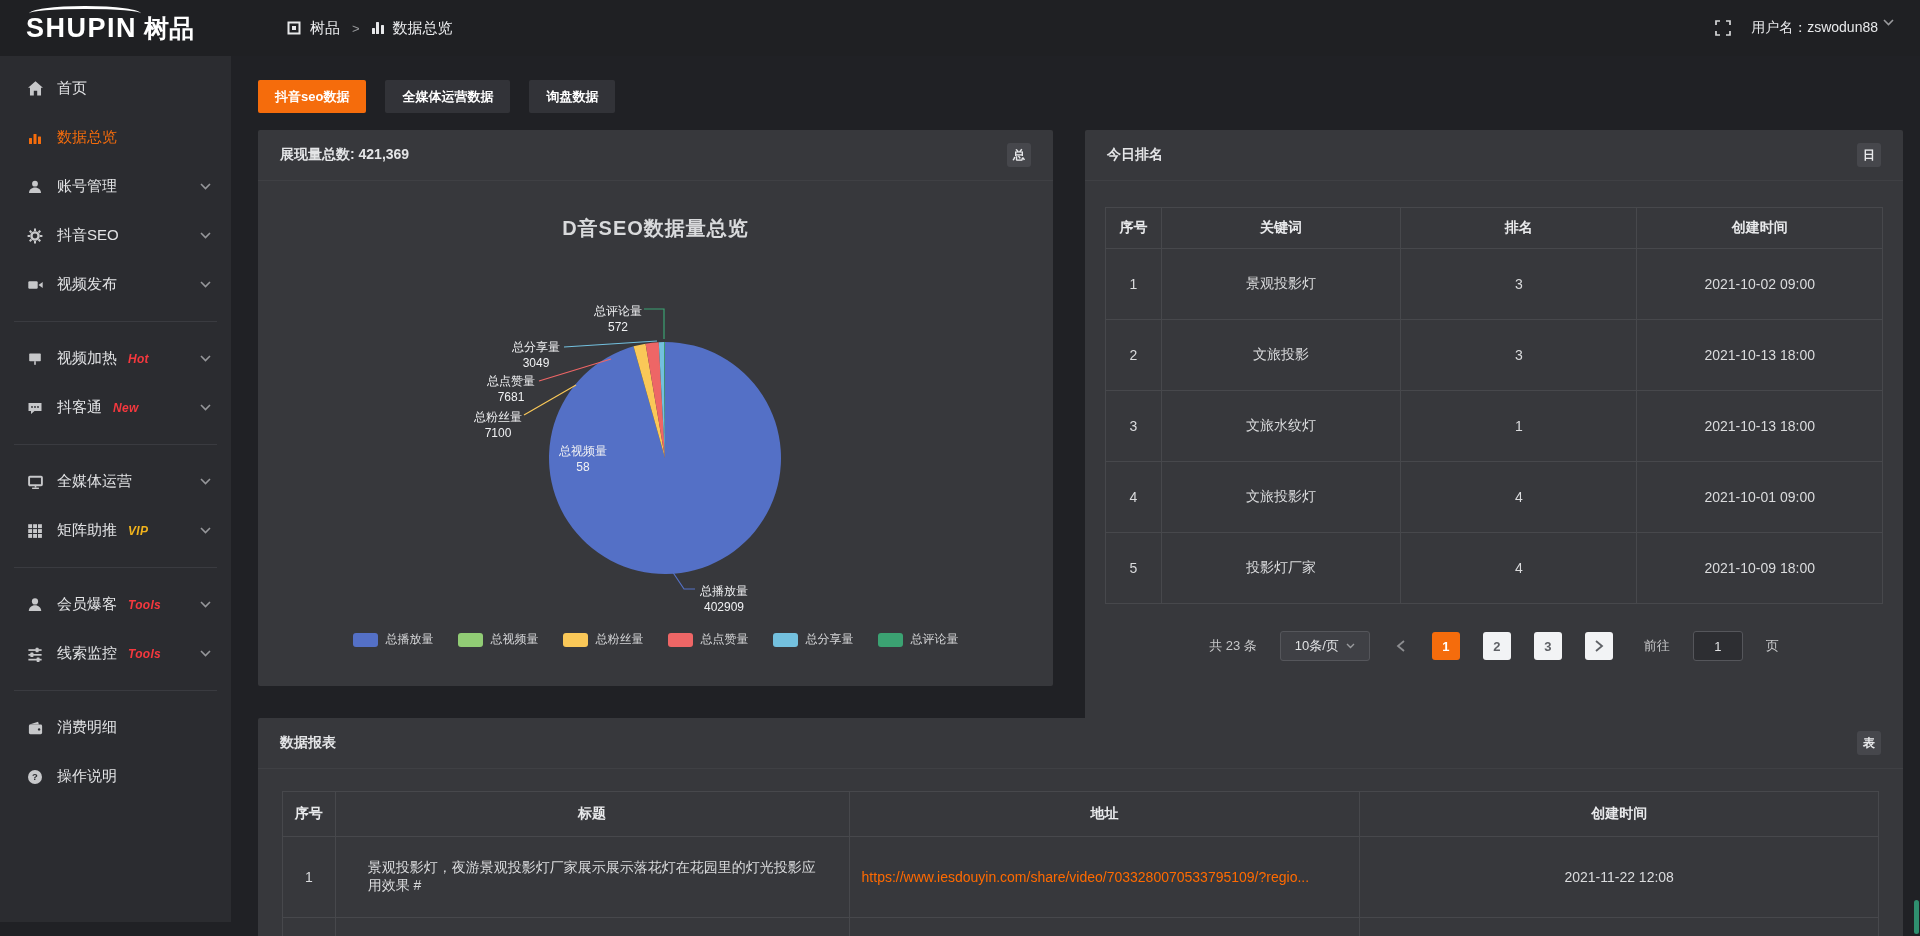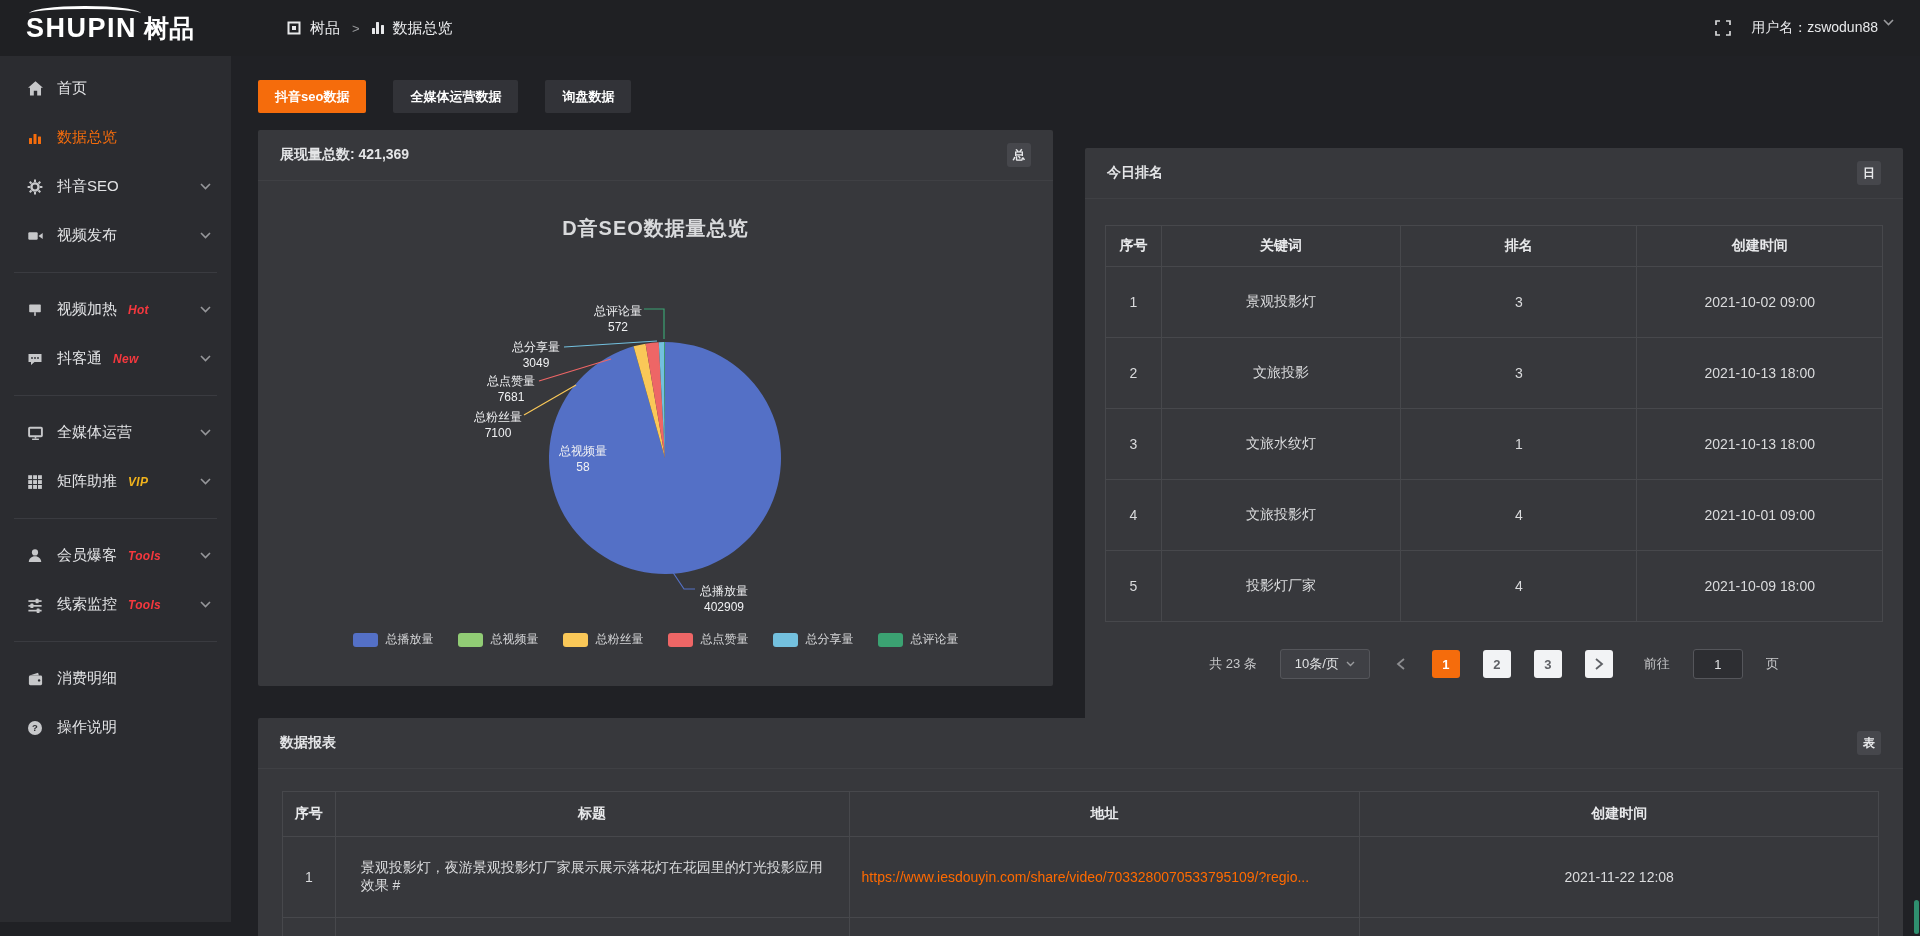--- a/index.html
+++ b/index.html
@@ -27,21 +27,21 @@
   .si-icon{display:inline-flex;width:18px;justify-content:center;color:#c7c8ca;flex:none;}
   .si-label{margin-left:13px;font-size:15px;color:#e2e3e5;}
   .side-item.active .si-icon,.side-item.active .si-label{color:#f56c0c;}
   .si-badge{margin-left:11px;font-size:12px;font-weight:700;font-style:italic;letter-spacing:.3px;}
   .badge-red{color:#f5383e;}
   .badge-gold{color:#f1b31c;}
   .si-chev{margin-left:auto;display:inline-flex;color:#96979a;}
   .side-divider{height:1px;background:#3a3b40;margin:12px 14px;}
   
   .main{position:absolute;left:231px;top:56px;right:0;bottom:0;background:#202125;}
-  .tabs{position:absolute;left:27px;top:24px;display:flex;gap:27px;}
+  .tabs{position:absolute;left:27px;top:24px;display:flex;gap:19px;}
   .tab-btn{height:33px;padding:0 17px;display:flex;align-items:center;font-size:13px;font-weight:700;
        color:#fff;background:#323338;border:none;border-radius:2px;cursor:pointer;
        font-family:"Liberation Sans","DejaVu Sans",sans-serif;}
   .tab-btn.active{background:#f56c0c;}
   .panel{position:absolute;background:#37383c;border-radius:2px;}
   .panel-header{height:50px;display:flex;align-items:center;justify-content:space-between;
        padding:0 22px;border-bottom:1px solid #3f4044;font-weight:bold;}
   .panel-title{font-size:14px;color:#e4e5e7;}
   .mode-badge{width:24px;height:24px;display:flex;align-items:center;justify-content:center;
        background:#46474c;border-radius:3px;font-size:12px;color:#e8e9eb;cursor:pointer;}
@@ -51,42 +51,42 @@
   .chart-title{position:absolute;top:34px;left:0;right:0;text-align:center;font-size:20px;
        font-weight:600;color:#d9dadc;letter-spacing:1px;}
   #pie-svg{position:absolute;left:0;top:0;}
   .callout{position:absolute;transform:translateX(-50%);text-align:center;font-size:12px;
        line-height:16px;color:#f0f1f3;white-space:nowrap;}
   .legend{position:absolute;left:0;right:0;top:450px;display:flex;justify-content:center;gap:24px;}
   .legend-item{display:flex;align-items:center;gap:8px;cursor:pointer;}
   .legend-swatch{width:25px;height:14px;border-radius:3px;}
   .legend-label{font-size:12px;color:#d6d7d9;}
   
-  #rank-panel{left:854px;top:92px;width:818px;height:712px;}
+  #rank-panel{left:854px;top:74px;width:818px;height:712px;}
   table{border-collapse:collapse;table-layout:fixed;}
   .rank-table{width:778px;margin:26px 20px 0 20px;}
   .rank-table th{height:38px;font-size:14px;font-weight:600;color:#e9eaec;border:1px solid #47484c;}
   .rank-table td{height:68px;font-size:14px;color:#dadbdd;text-align:center;border:1px solid #47484c;}
   .pagination{margin-top:27px;display:flex;align-items:center;justify-content:center;gap:23px;
        font-size:13px;color:#c7c8ca;}
   .page-size{width:88px;height:28px;background:#3f4045;border:1px solid #55565b;border-radius:3px;
        display:flex;align-items:center;justify-content:center;gap:7px;color:#e1e2e4;cursor:pointer;}
   .pg-prev{display:inline-flex;margin:0 3px;cursor:pointer;}
   .page-btn{width:28px;height:28px;border-radius:3px;background:#f2f3f5;color:#5f6166;
        display:flex;align-items:center;justify-content:center;font-size:13px;font-weight:700;cursor:pointer;}
   .page-btn.active{background:#f56c0c;color:#fff;}
   .goto-input{width:44px;height:26px;background:#2d2e32;border:1px solid #55565b;border-radius:3px;
        color:#e1e2e4;text-align:center;font-size:13px;font-family:inherit;}
   
   #report-panel{left:27px;top:662px;width:1645px;height:300px;}
   .report-table{width:1597px;margin:22px 24px 0 24px;}
   .report-table th{height:42px;font-size:14px;font-weight:600;color:#e9eaec;border:1px solid #47484c;}
   .report-table td{height:78px;font-size:14px;color:#dadbdd;text-align:center;border:1px solid #47484c;
        overflow:hidden;}
-  .report-table .cell-left{text-align:left;padding:0 25px;}
+  .report-table .cell-left{text-align:left;padding:0 32px;}
   .report-table .cell-link{text-align:left;padding:0 12px;color:#ff6a00;white-space:nowrap;cursor:pointer;}
   .report-table .ghost-row td{height:60px;}
   .scroll-thumb{position:absolute;right:1px;top:900px;width:5px;height:34px;background:#2f8f6f;border-radius:3px;}
 </style>
 </head>
 <body>
 
 <div class="app">
 
   <div class="topbar">
@@ -145,20 +145,34 @@
       <span class="si-icon">
           <svg width="16" height="16" viewBox="0 0 16 16" fill="currentColor">
             <rect x="2" y="8" width="3" height="6" rx="0.5"></rect>
             <rect x="6.5" y="4" width="3" height="10" rx="0.5"></rect>
             <rect x="11" y="6.5" width="3" height="7.5" rx="0.5"></rect>
           </svg>
         </span>
       <span class="si-label">数据总览</span>
     </div>
 
+    <div class="side-item">
+      <span class="si-icon">
+          <svg width="16" height="16" viewBox="0 0 16 16" fill="currentColor">
+            <circle cx="8" cy="4.7" r="2.9"></circle>
+            <path d="M8 8.6c-3.3 0-6 2.3-6 5.4h12c0-3.1-2.7-5.4-6-5.4z"></path>
+          </svg>
+        </span>
+      <span class="si-label">账号管理</span>
+      <span class="si-chev">
+          <svg width="11" height="7" viewBox="0 0 11 7">
+            <polyline points="1,1 5.5,5.5 10,1" fill="none" stroke="currentColor" stroke-width="1.6"></polyline>
+          </svg>
+        </span>
+    </div>
 
     <div class="side-item">
       <span class="si-icon">
           <svg width="16" height="16" viewBox="0 0 16 16" stroke="currentColor" fill="none">
             <circle cx="8" cy="8" r="3.6" stroke-width="2.4"></circle>
             <g stroke-width="2">
               <line x1="8" y1="3" x2="8" y2="0.6"></line>
               <line x1="11.54" y1="4.46" x2="13.3" y2="2.7"></line>
               <line x1="13" y1="8" x2="15.4" y2="8"></line>
               <line x1="11.54" y1="11.54" x2="13.3" y2="13.3"></line>

